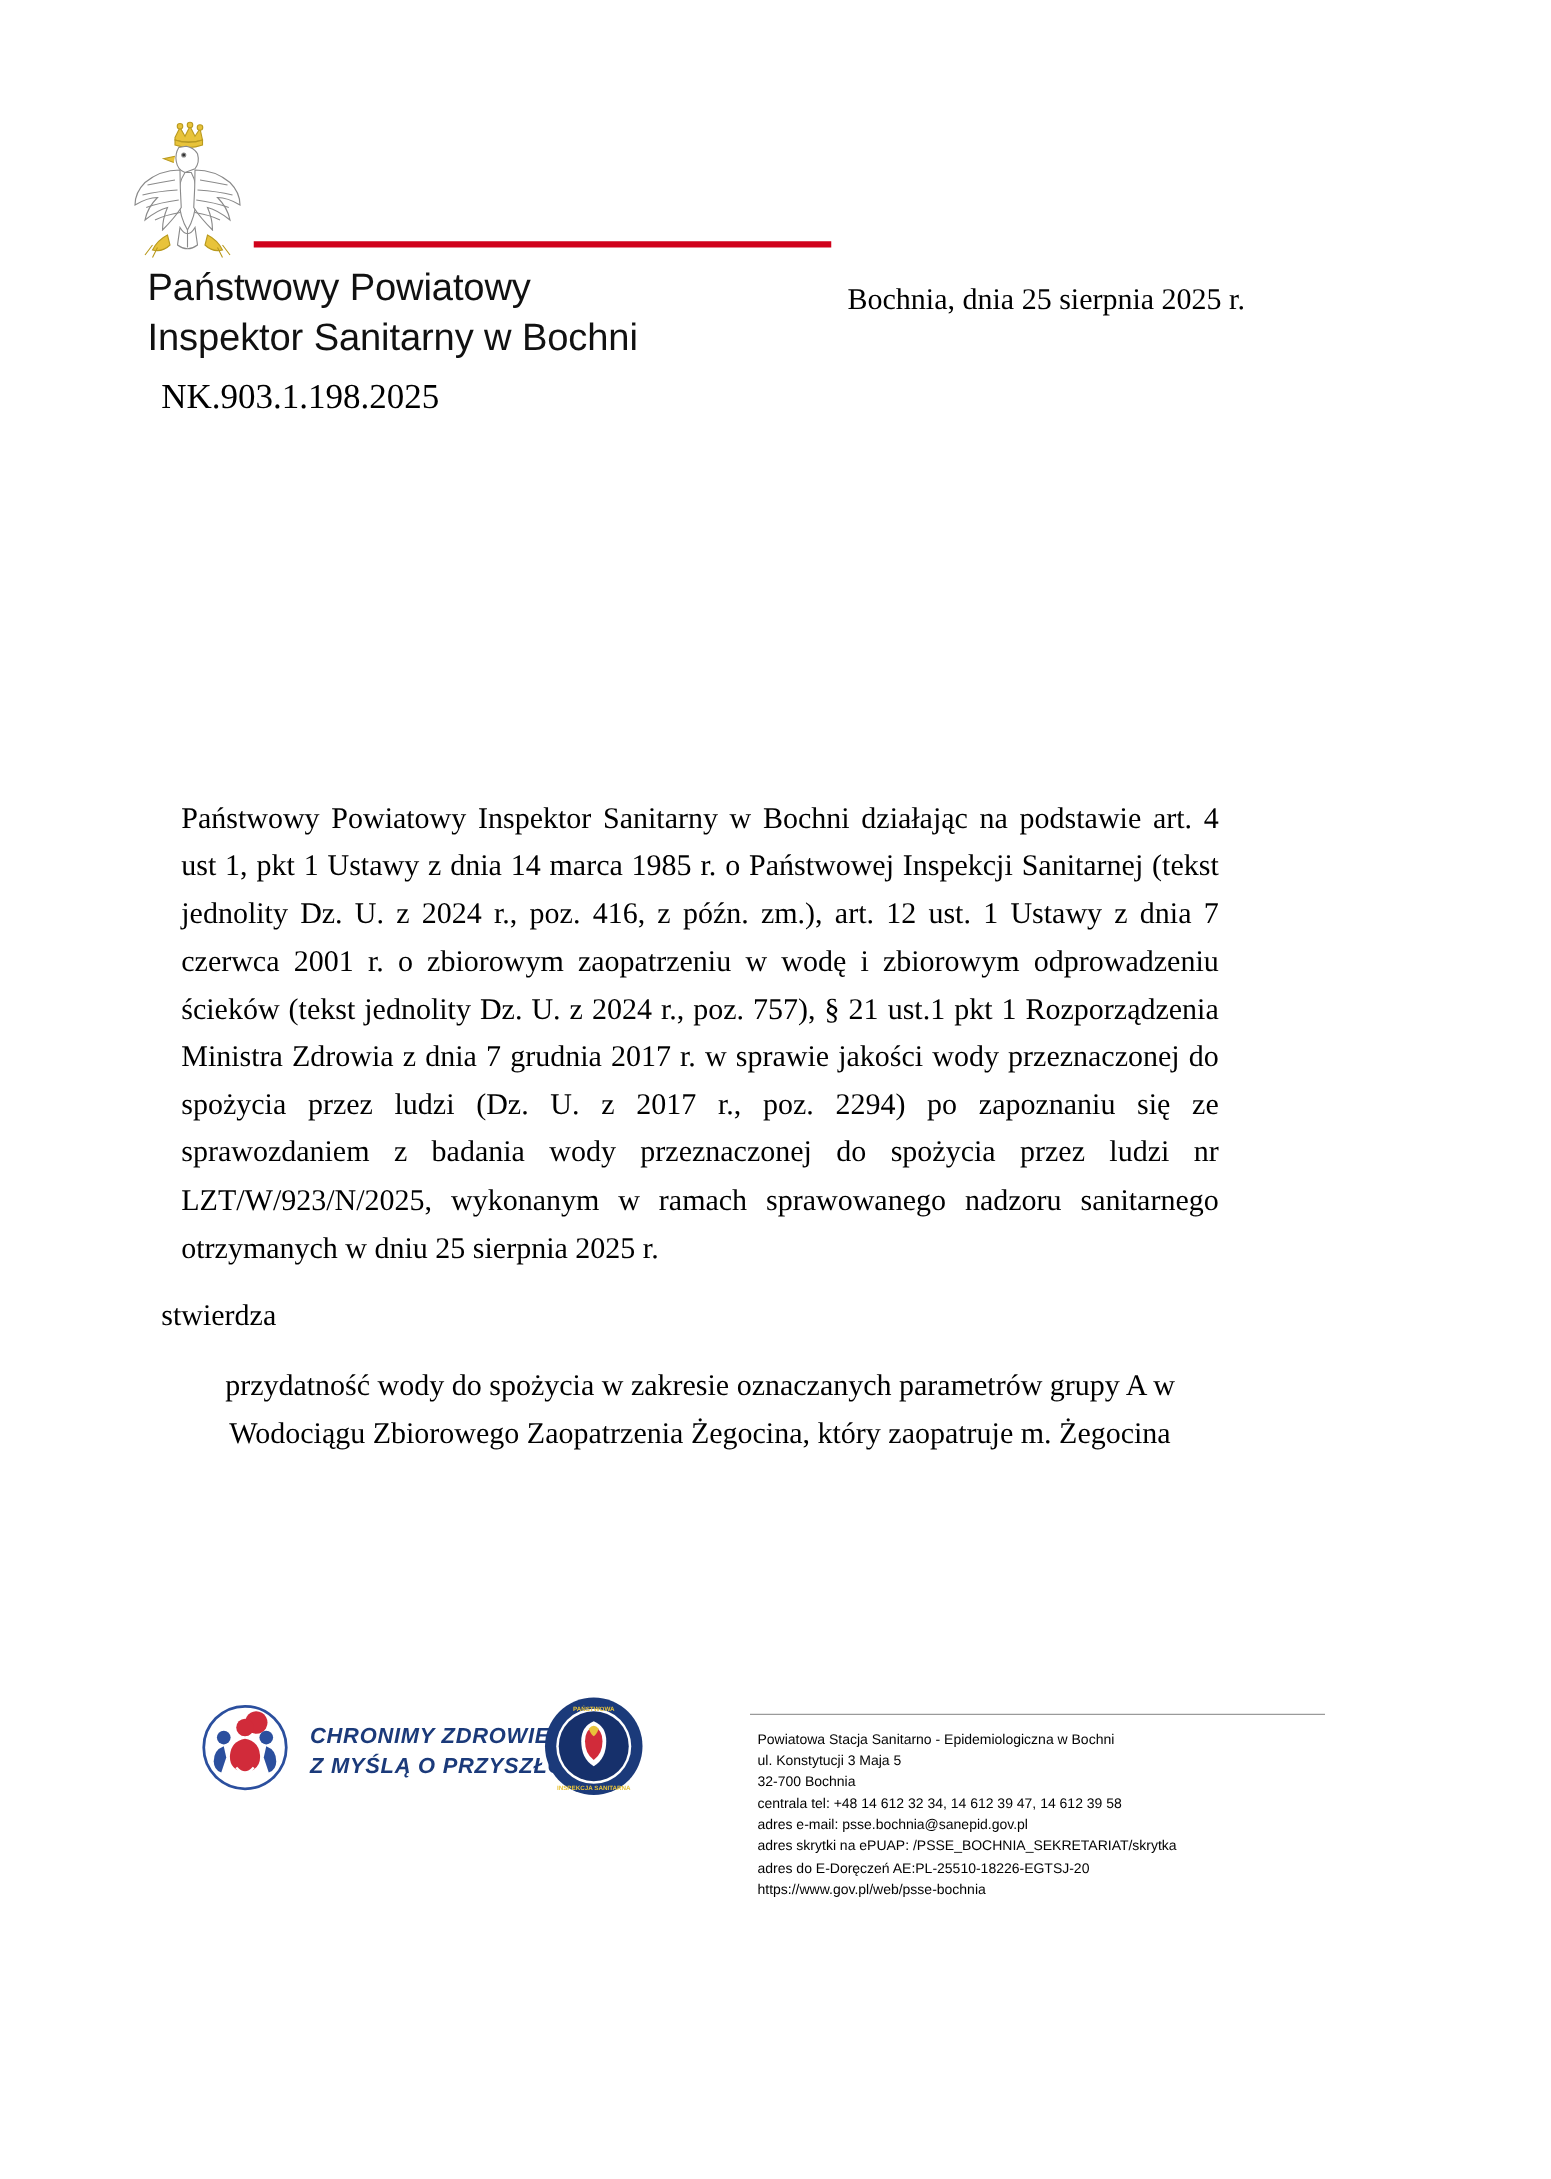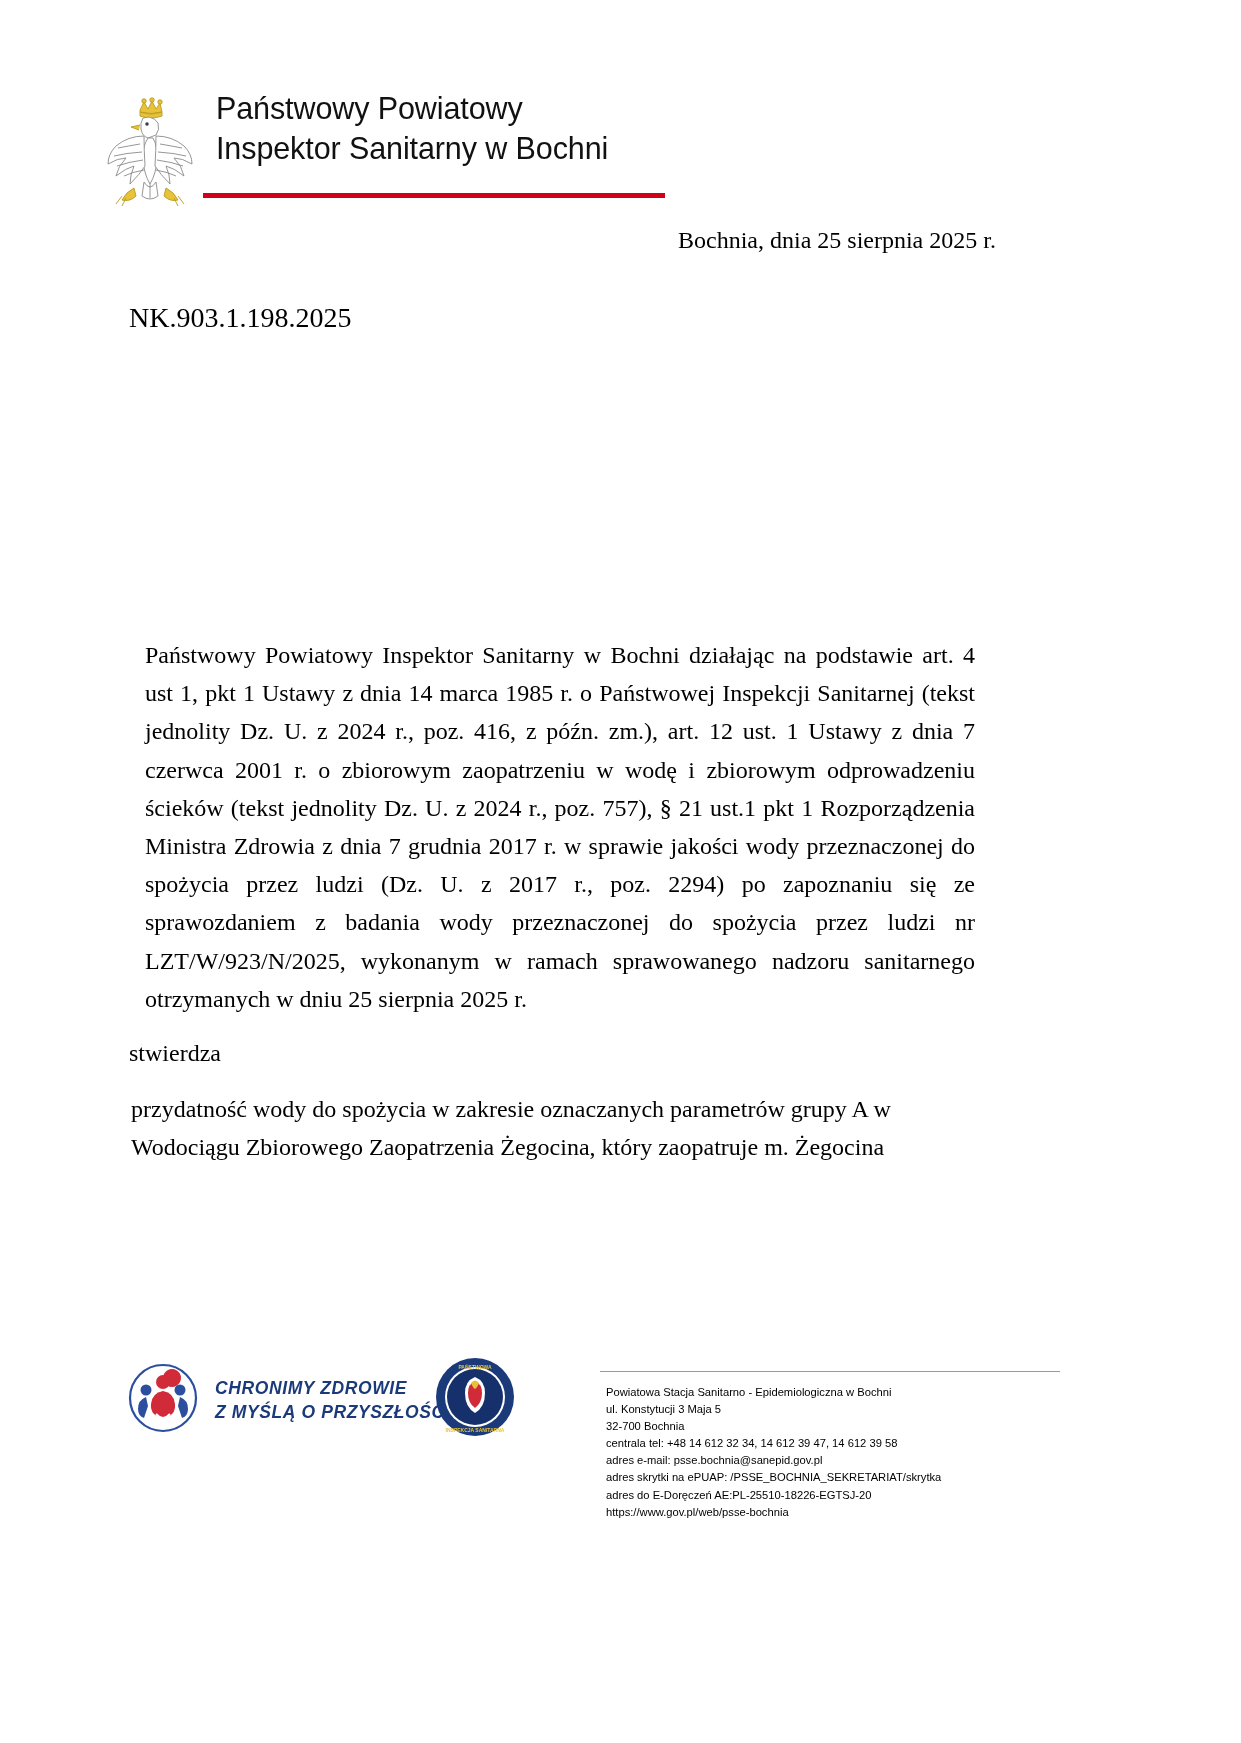--- a/index.html
+++ b/index.html
@@ -20,20 +20,21 @@
     box-sizing: border-box;
   }
 
   
   .letterhead {
     position: absolute;
     left: 100px;
     top: 88px;
     display: flex;
     align-items: flex-start;
+    flex-direction: column;
   }
   .emblem {
     width: 98px;
     height: 118px;
     flex: 0 0 auto;
     margin-top: 4px;
   }
   .letterhead-text {
     margin-left: 18px;
     font-family: "Liberation Sans", sans-serif;
@@ -104,22 +105,22 @@
   }
   .center-word {
     text-align: left;
     font-size: 24px;
     line-height: 30px;
     margin: 20px 0 22px 0;
   }
   .para-last {
     font-size: 24px;
     line-height: 38.2px;
-    text-align: left;
-    margin: 2px;
+    text-align: center;
+    margin: 12px;
   }
 
   
   .footer-rule {
     position: absolute;
     left: 600px;
     top: 1371px;
     width: 460px;
     height: 1px;
     background: #9a9a9a;
@@ -131,21 +132,21 @@
     font-family: "Liberation Sans", sans-serif;
     font-size: 11.2px;
     line-height: 17.1px;
     color: #000000;
   }
   .footer-contact div { white-space: nowrap; }
 
   
   .health-logo {
     position: absolute;
-    left: 123px;
+    left: 156px;
     top: 1362px;
     width: 275px;
     height: 72px;
   }
   .health-mark {
     position: absolute;
     left: 0;
     top: 0;
     width: 80px;
     height: 72px;

